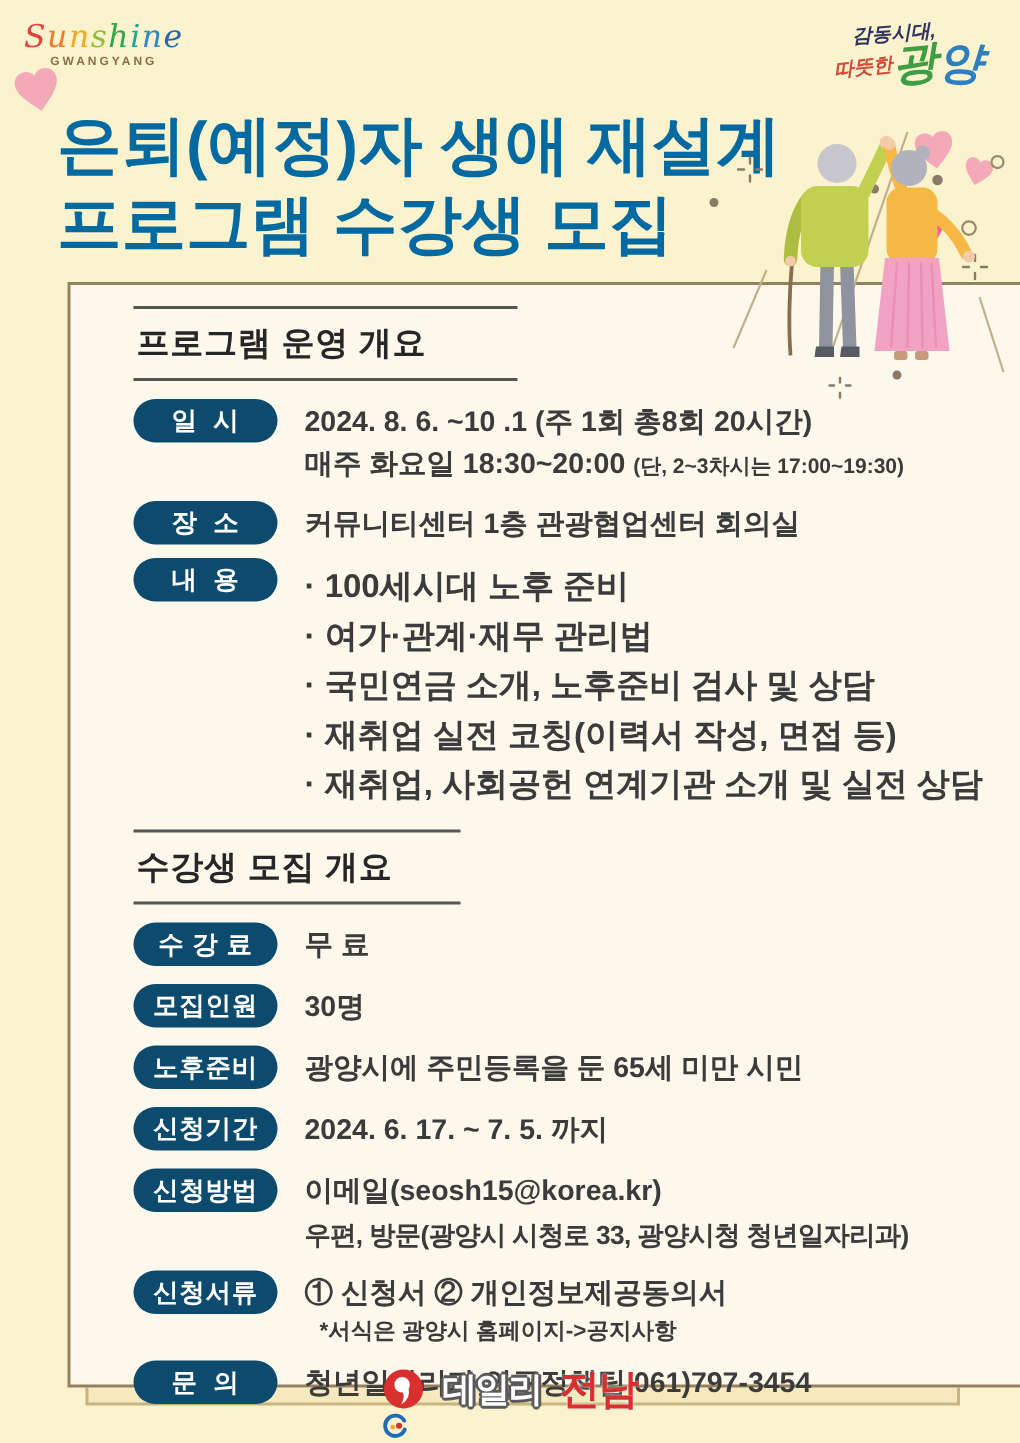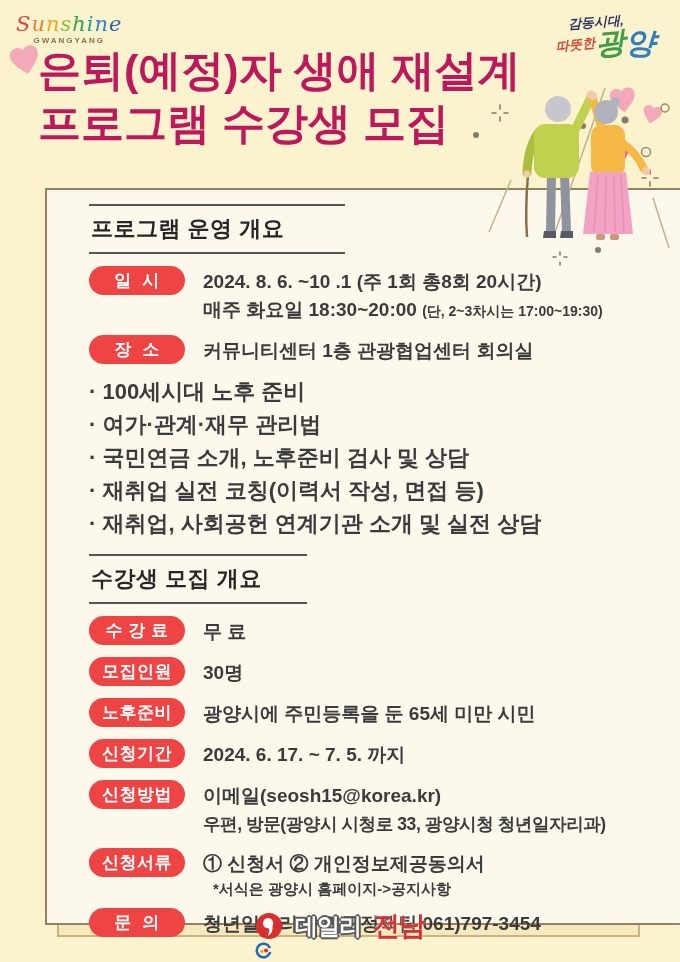--- a/index.html
+++ b/index.html
@@ -16,41 +16,41 @@
   .sl4{color:#2fa54c;} .sl5{color:#19a79b;} .sl6{color:#2d87c8;} .sl7{color:#2a64ad;}
   .sunshine-sub{font-size:8px;font-weight:bold;letter-spacing:2px;color:#8B6F47;margin-top:1px;}
   .city-brand{position:absolute;right:14px;top:12px;width:110px;}
   .cb-line1{display:block;font-size:13px;font-weight:800;font-style:italic;color:#2f3560;transform:rotate(-4deg);margin-left:12px;}
   .cb-row{display:flex;align-items:flex-end;margin-top:-2px;}
   .cb-line2{font-size:13px;font-weight:800;font-style:italic;color:#d44a35;transform:rotate(-6deg);margin-bottom:4px;}
   .cb-char{font-size:30px;font-weight:900;font-style:italic;line-height:1;}
   .cb-g1{color:#3f9d44;transform:rotate(-5deg);display:inline-block;}
   .cb-g2{color:#2e7fc0;transform:rotate(3deg);display:inline-block;}
   
-  .title{position:absolute;left:38px;top:44px;color:#be185d;font-weight:900;font-size:43px;line-height:1.24;letter-spacing:0px;}
+  .title{position:absolute;left:38px;top:71px;color:#0369a1;font-weight:900;font-size:43px;line-height:1.24;letter-spacing:0px;}
   
   .heart{position:absolute;}
   
   .card-back{position:absolute;left:57px;top:200px;width:583px;height:737px;background:#F6E9BD;border:2px solid #C9B383;box-sizing:border-box;}
   .card{
     position:absolute;left:45px;top:188px;width:647px;height:737px;box-sizing:border-box;
     background:#FDF8EC;border:2px solid #95815F;
     padding:14px 16px 0 42px;
   }
   .section-heading{
     display:inline-block;font-size:22px;font-weight:900;color:#262626;
     border-top:2px solid #555;border-bottom:2px solid #555;
     padding:8px 26px 8px 2px;min-width:228px;margin:0 0 12px 0;letter-spacing:0.5px;
   }
   .sh2{margin-top:4px;min-width:190px;}
   .row{display:flex;align-items:flex-start;gap:18px;margin-bottom:11px;}
   .badge{
     display:inline-flex;justify-content:center;align-items:center;flex:0 0 auto;
     min-width:96px;height:29px;padding:0 12px;box-sizing:border-box;
-    background:#ef4444;color:#fff;font-weight:800;font-size:17px;border-radius:15px;
+    background:#0c4a6e;color:#fff;font-weight:800;font-size:17px;border-radius:15px;
     white-space:pre;letter-spacing:0.5px;
   }
   .rc{font-size:19px;font-weight:700;color:#3b3b3b;padding-top:2px;}
   .rc .rline{line-height:28px;white-space:nowrap;}
   .rc .tight{font-size:17.5px;letter-spacing:-0.4px;}
   .note{font-size:14px;font-weight:700;color:#3b3b3b;}
   .bullets{font-size:22px;font-weight:700;color:#3b3b3b;padding-top:2px;}
   .bullets div{line-height:33px;white-space:nowrap;}
   .sub-note{font-size:15px;font-weight:700;line-height:22px;padding-left:10px;white-space:nowrap;}
   .mb-datetime{margin-bottom:10px;} .mb-place{margin-bottom:8px;} .mb-contents{margin-bottom:10px;}
@@ -119,20 +119,21 @@
     </div>
 
     <div class="row mb-place">
       <span class="badge">장  소</span>
       <div class="rc">
           <div class="rline">커뮤니티센터 1층 관광협업센터 회의실</div>
         </div>
     </div>
 
     <div class="row mb-contents">
+      <span class="badge">내  용</span>
       <div class="bullets">
         <div>· 100세시대 노후 준비</div>
         <div>· 여가·관계·재무 관리법</div>
         <div>· 국민연금 소개, 노후준비 검사 및 상담</div>
         <div>· 재취업 실전 코칭(이력서 작성, 면접 등)</div>
         <div class="tight">· 재취업, 사회공헌 연계기관 소개 및 실전 상담</div>
       </div>
     </div>
 
     <div>

